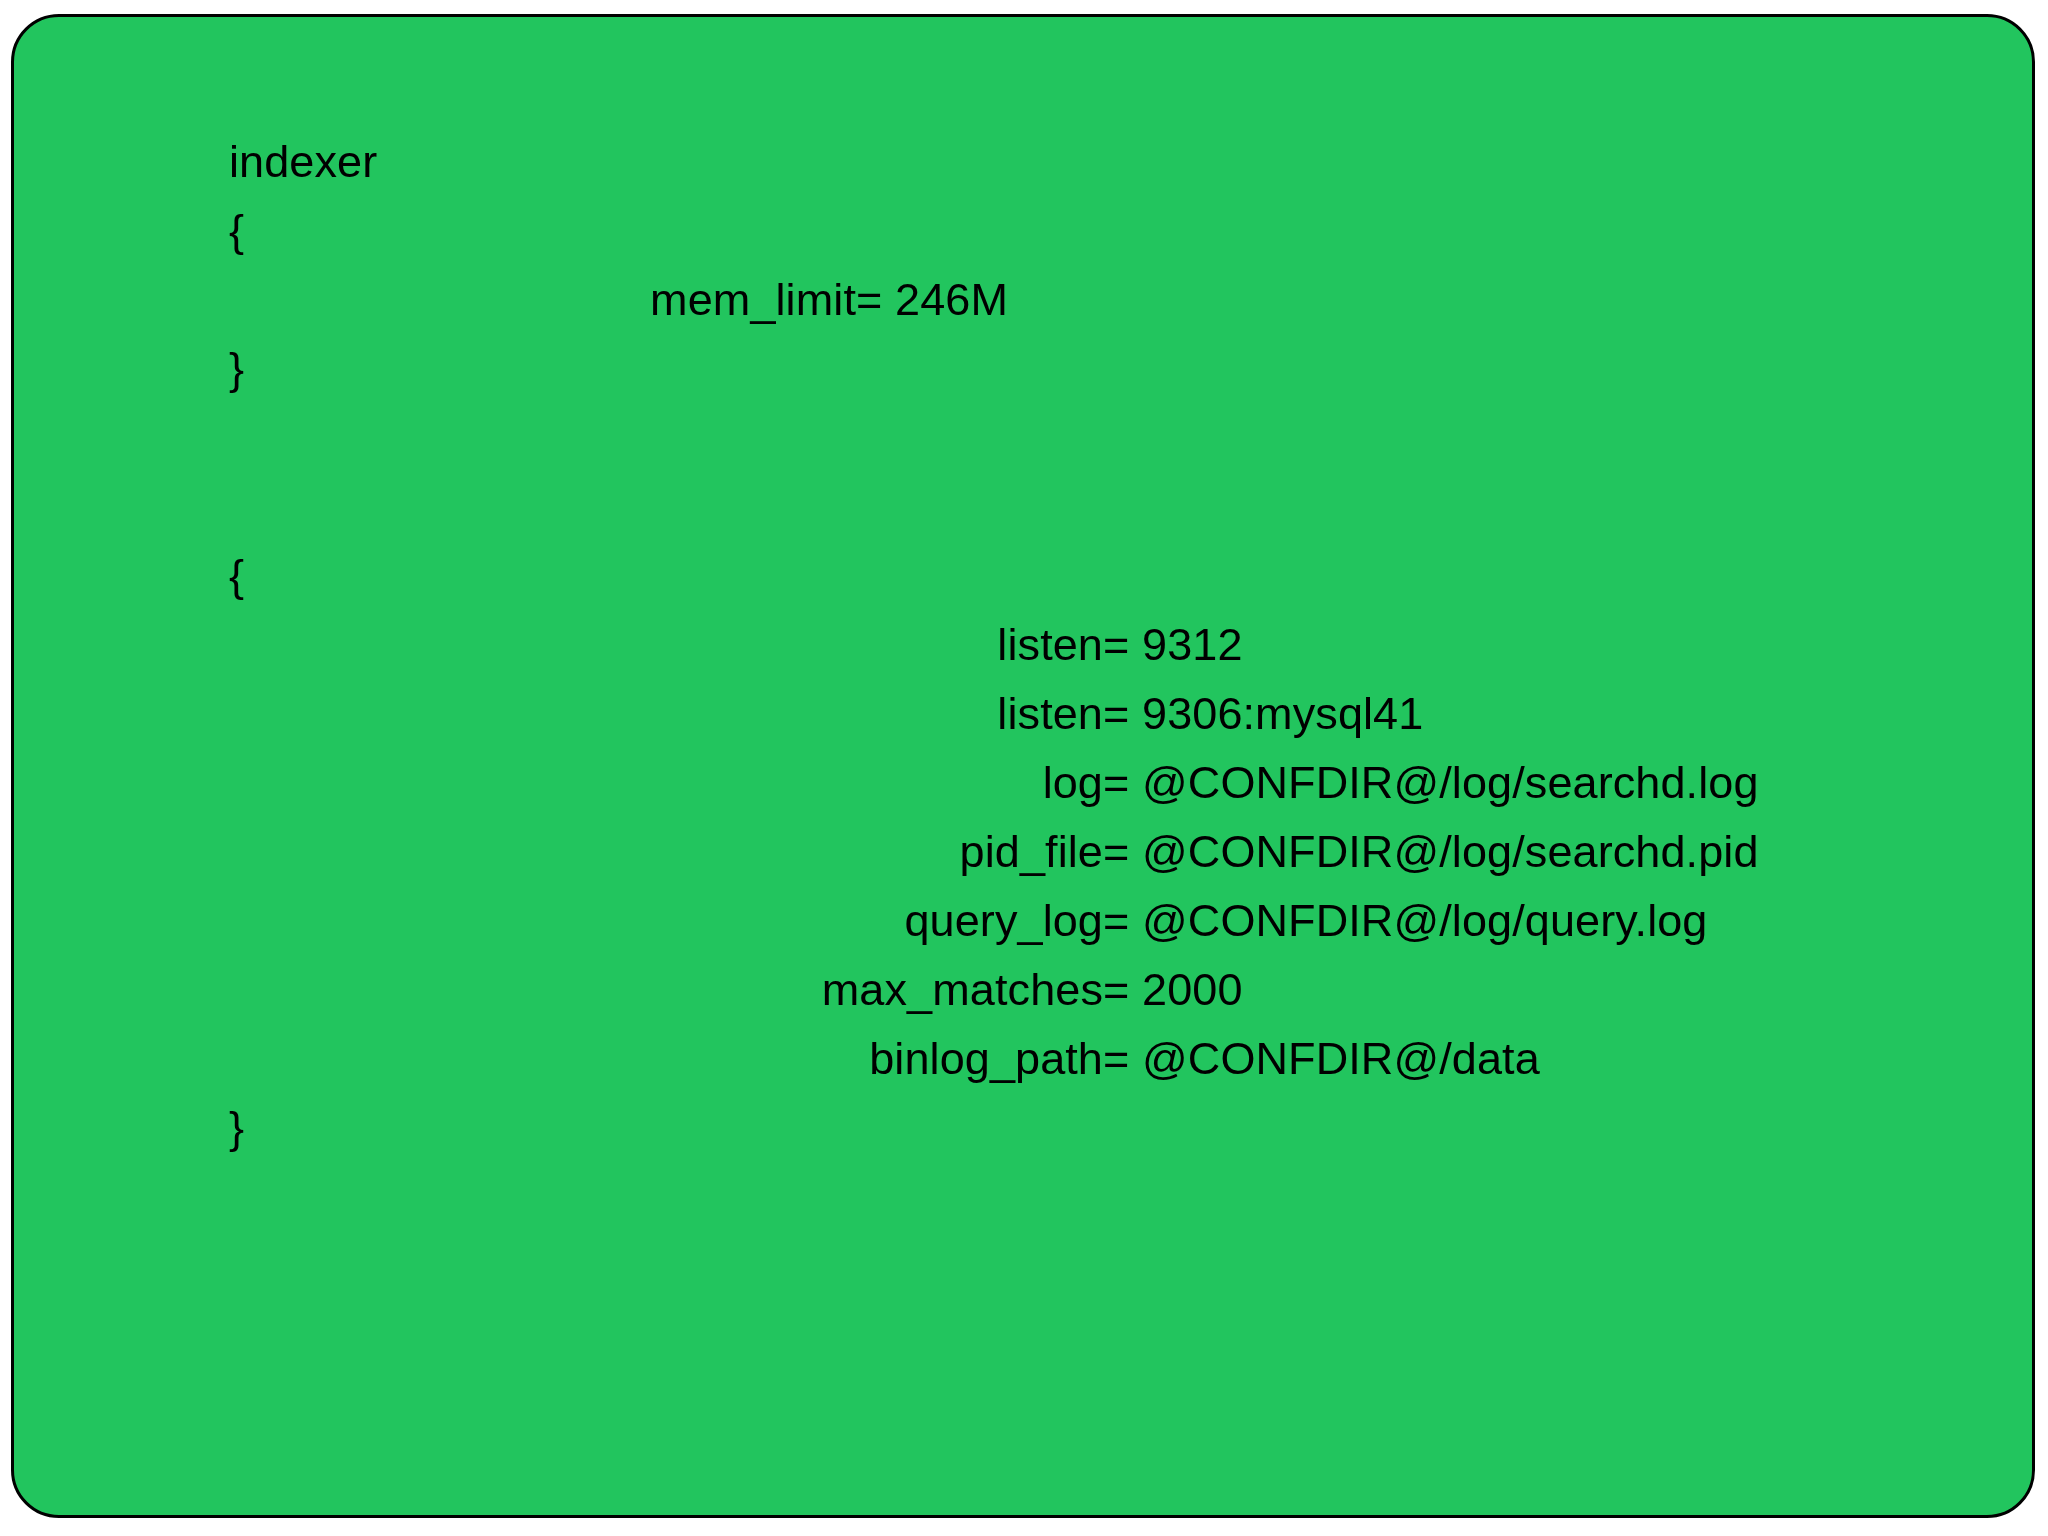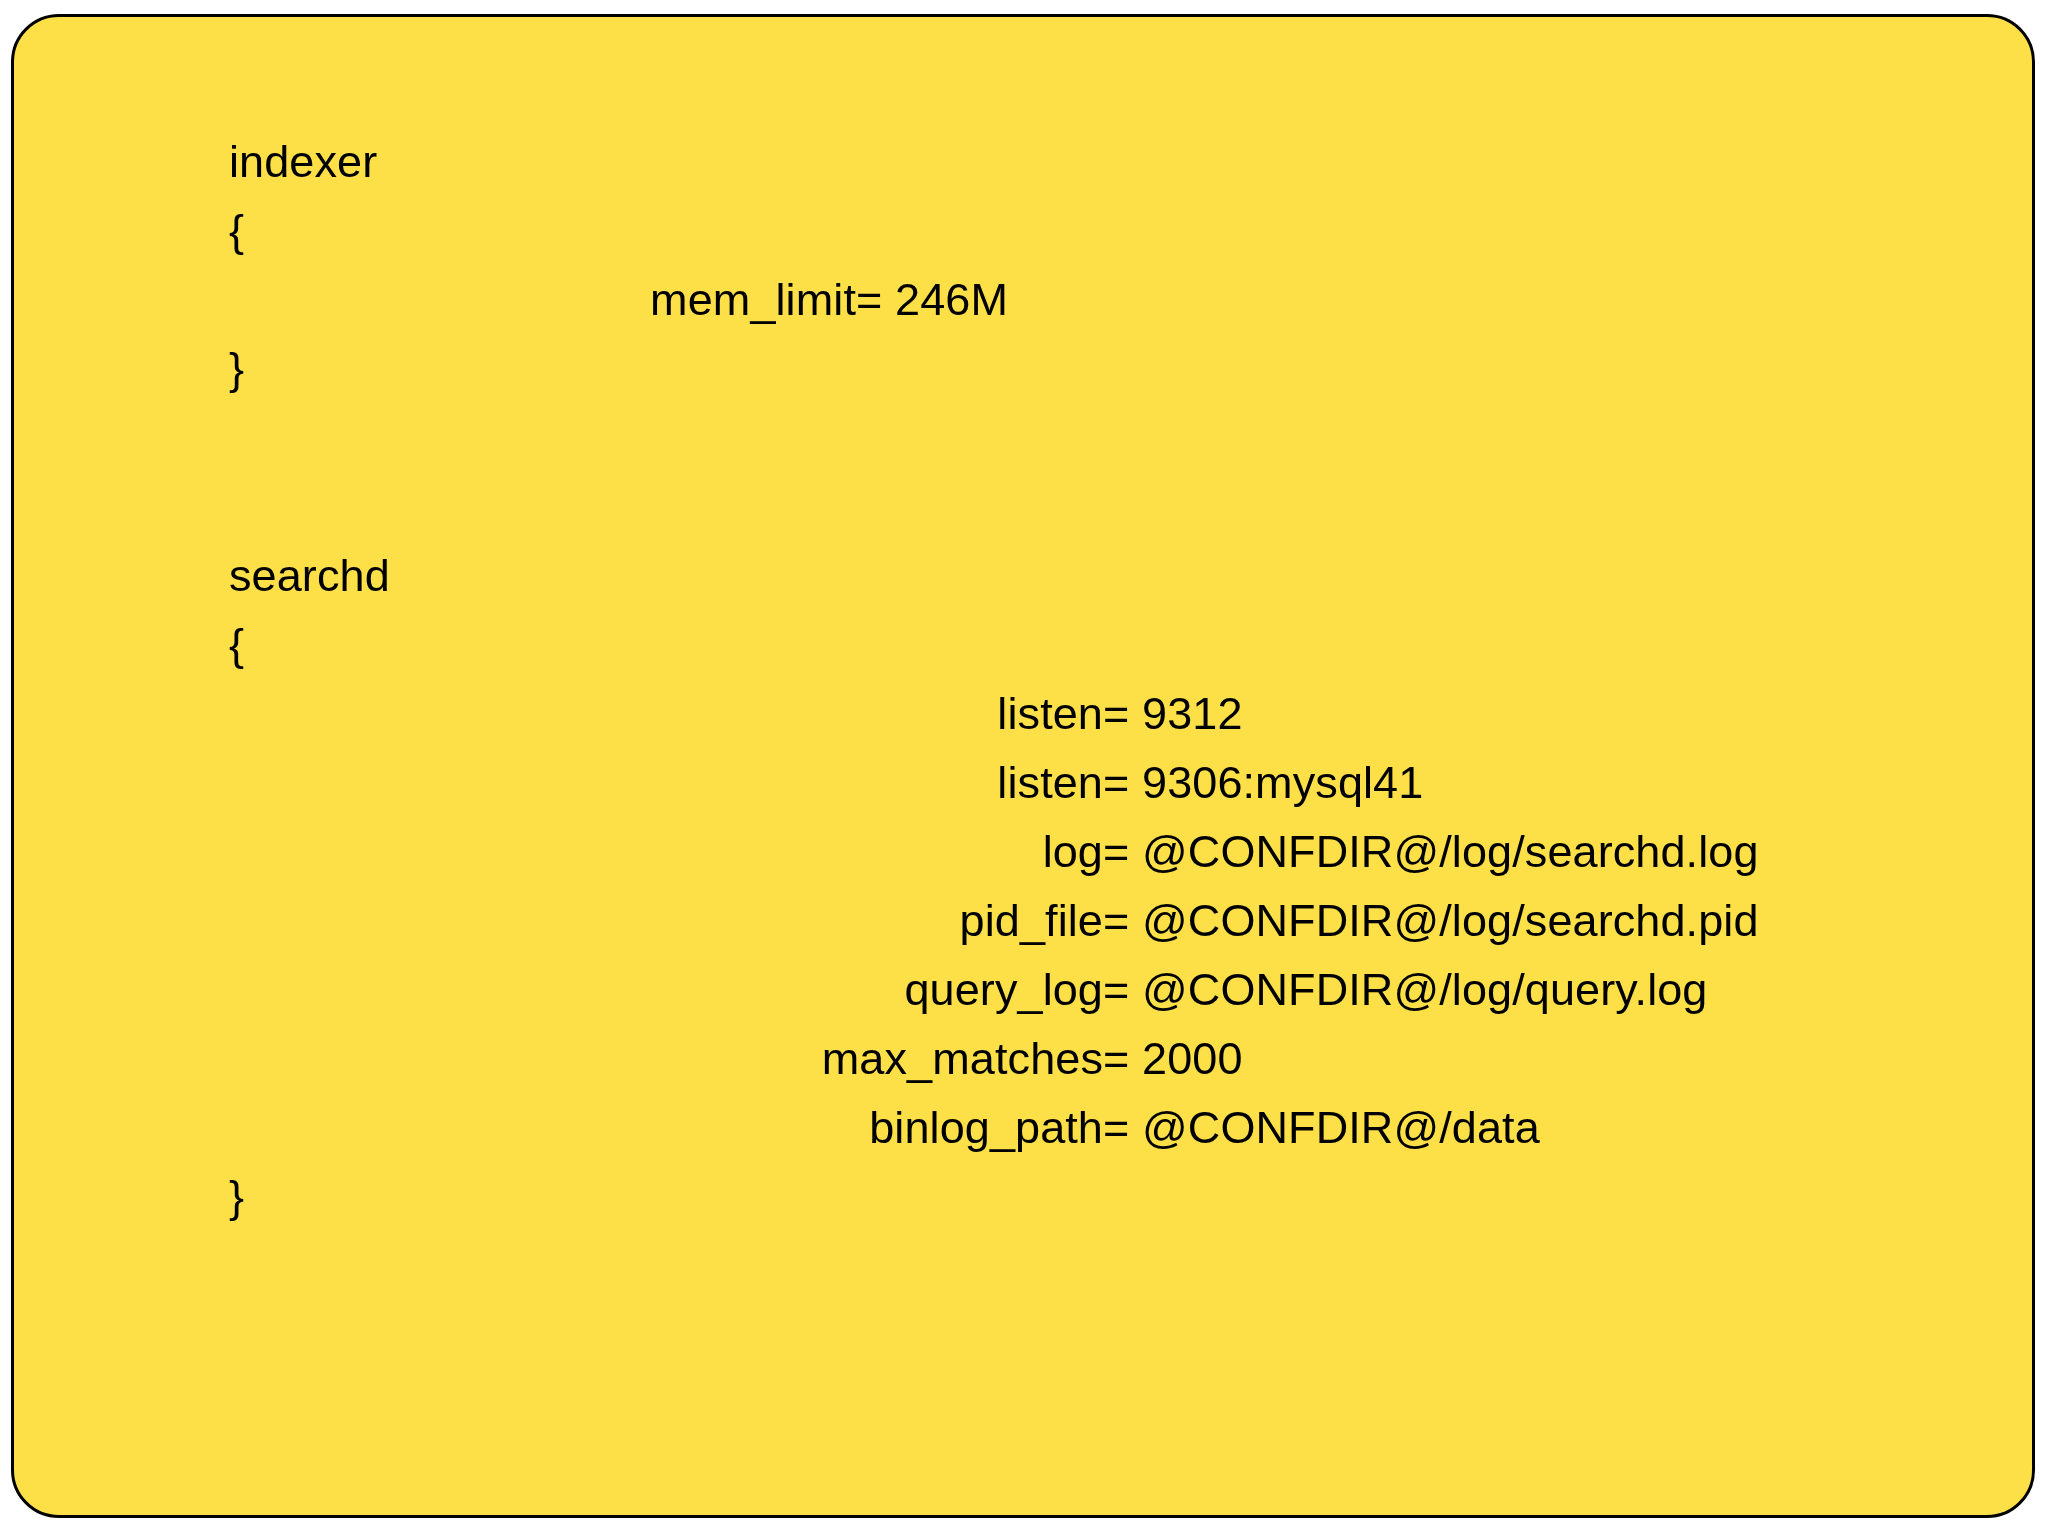--- a/index.html
+++ b/index.html
@@ -17,21 +17,21 @@
 
   #slide-frame {
     position: absolute;
     left: 11px;
     top: 14px;
     width: 2024px;
     height: 1504px;
     box-sizing: border-box;
     border: 3px solid #000000;
     border-radius: 48px;
-    background: #fde047;
+    background: #22c55e;
   }
 
   #code-block {
     position: absolute;
     left: 215px;
     top: 110px;
     width: 1760px;
   }
 
   .code-line {
@@ -91,23 +91,20 @@
       <span class="k col-narrow">mem_limit</span><span class="v"><span class="seg">=</span>&nbsp;<span class="seg">246M</span></span>
     </div>
 
     <div class="code-line ind-0">
       <span class="seg">}</span>
     </div>
 
     <div class="code-line blank"></div>
     <div class="code-line blank"></div>
 
-    <div class="code-line ind-0">
-      <span class="seg">searchd</span>
-    </div>
 
     <div class="code-line ind-0">
       <span class="seg">{</span>
     </div>
 
     <div class="code-line ind-1">
       <span class="k col-wide">listen</span><span class="v"><span class="seg">=</span>&nbsp;<span class="seg">9312</span></span>
     </div>
 
     <div class="code-line ind-1">

